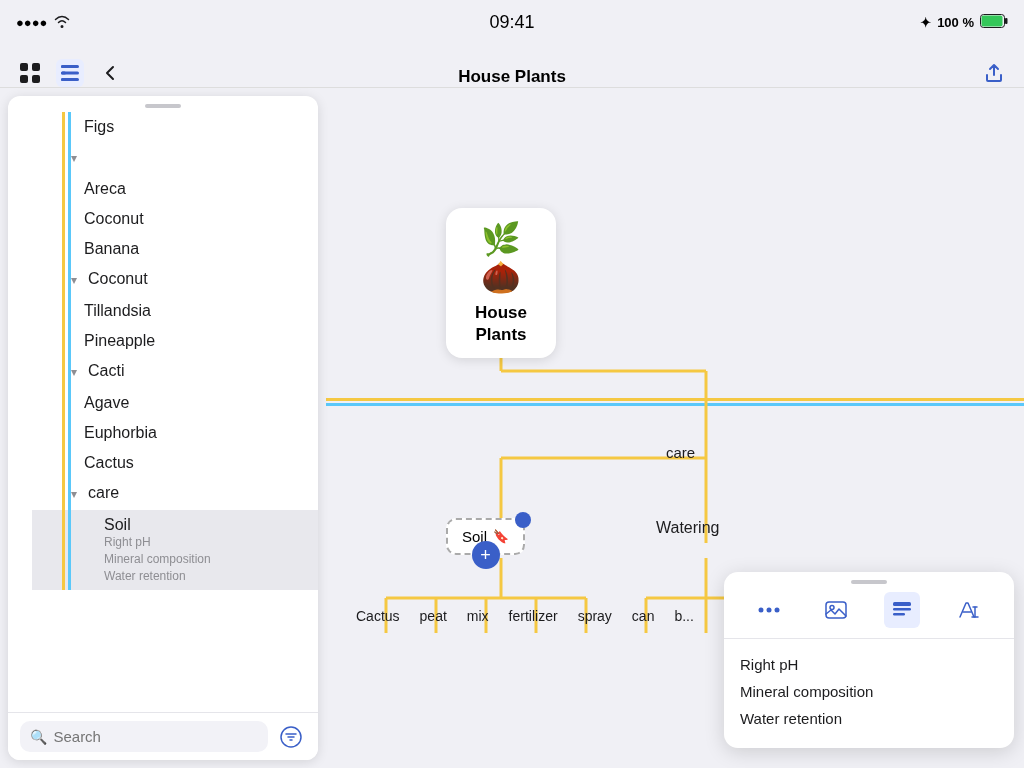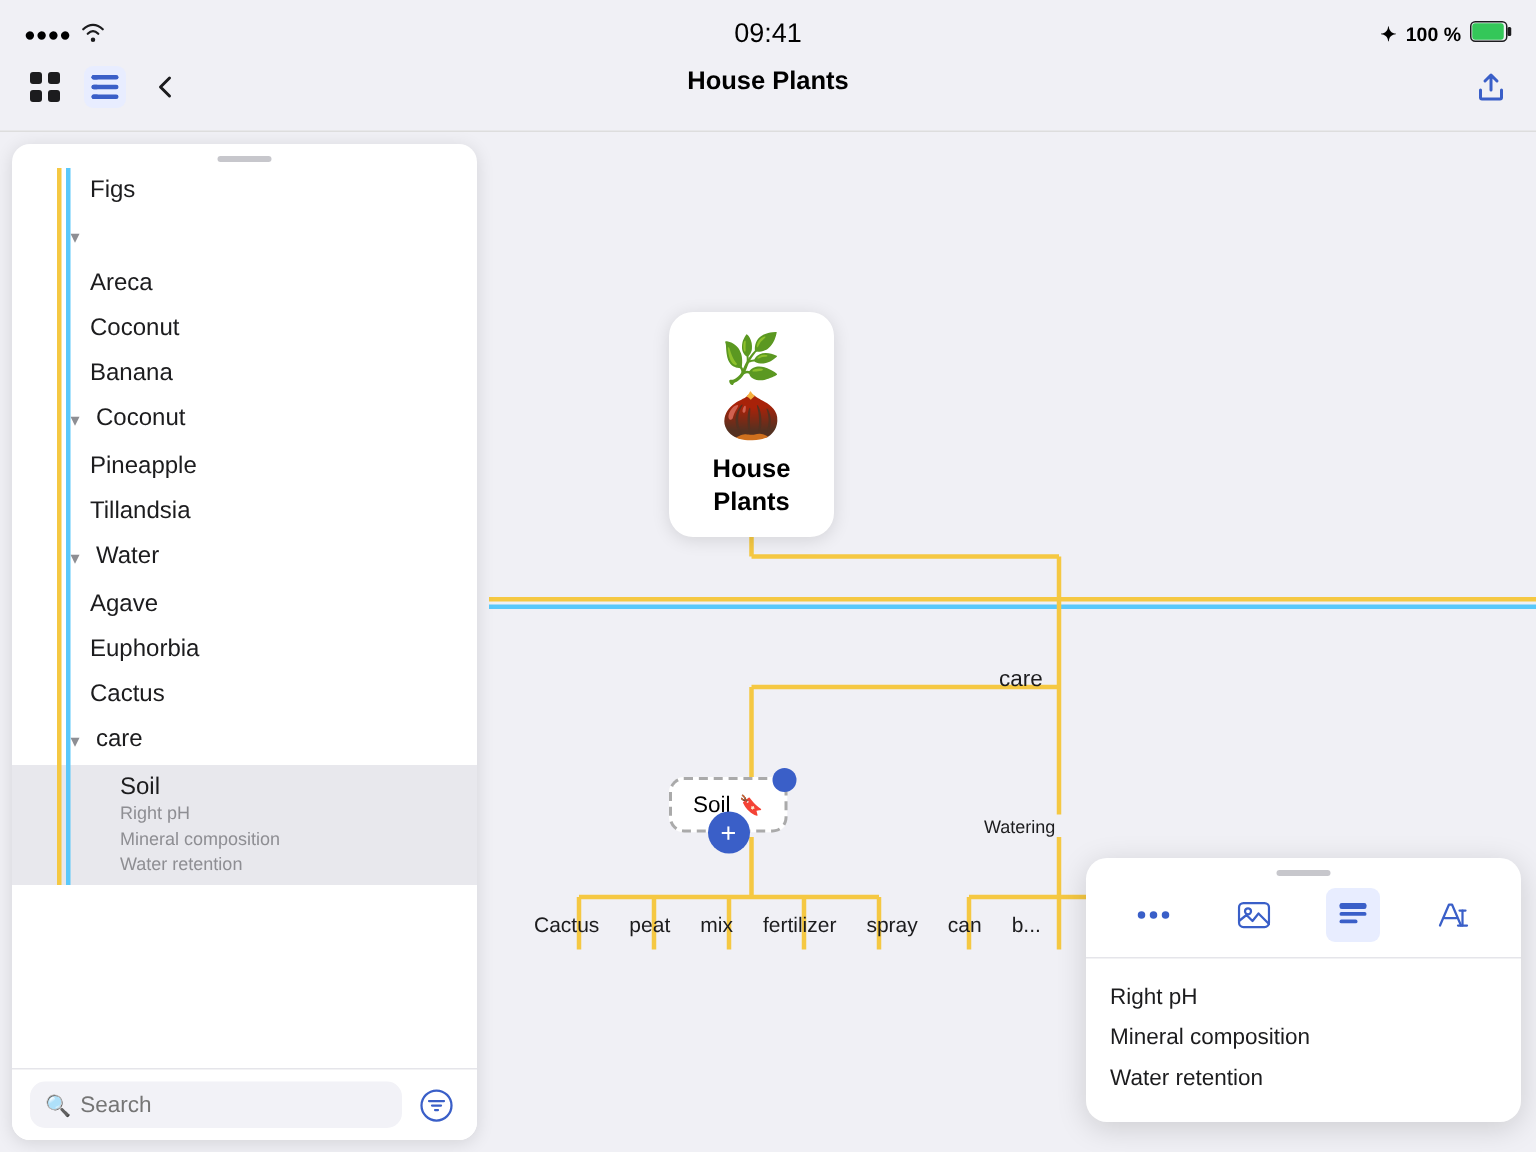--- a/index.html
+++ b/index.html
@@ -27,21 +27,21 @@
     }
     .status-left { display: flex; align-items: center; gap: 6px; }
     .status-center { position: absolute; left: 50%; transform: translateX(-50%); font-size: 18px; font-weight: 400; }
     .status-right { display: flex; align-items: center; gap: 6px; font-size: 13px; }
 
     
     .toolbar {
       height: 44px;
       background: #f0f0f5;
       display: flex;
-      align-items: flex-start;
+      align-items: flex-end;
       padding: 0 16px;
       gap: 16px;
       border-bottom: 1px solid #ddd;
       position: relative;
       z-index: 100;
     }
     .toolbar-left { display: flex; align-items: center; gap: 12px; }
     .toolbar-title { position: absolute; left: 50%; transform: translateX(-50%); font-size: 17px; font-weight: 600; }
     .toolbar-right { margin-left: auto; }
     .toolbar-icon {
@@ -83,20 +83,21 @@
       width: 36px;
       height: 4px;
       background: #c7c7cc;
       border-radius: 2px;
     }
 
     .sidebar-scroll {
       flex: 1;
       overflow-y: auto;
       overflow-x: hidden;
+      margin-left: 24px;
     }
 
     .sidebar-item {
       display: flex;
       align-items: flex-start;
       padding: 6px 12px;
       cursor: pointer;
       position: relative;
     }
     .sidebar-item.selected {
@@ -251,23 +252,23 @@
       justify-content: center;
       color: white;
       font-size: 18px;
       font-weight: 400;
       z-index: 11;
     }
 
     
     .watering-node {
       position: absolute;
-      top: 456px;
+      top: 431px;
       left: 330px;
-      font-size: 12px;
+      font-size: 16px;
       font-weight: 500;
       color: #1c1c1e;
       z-index: 10;
     }
 
     
     .bottom-nodes {
       position: absolute;
       top: 520px;
       left: 30px;
@@ -429,30 +430,30 @@
         <div class="sidebar-item sidebar-item-indent2">
           <span class="item-label">Banana</span>
         </div>
 
         <div class="sidebar-item sidebar-item-indent">
           <span class="chevron">▾</span>
           <span class="item-label">Coconut</span>
         </div>
 
         <div class="sidebar-item sidebar-item-indent2">
+          <span class="item-label">Tillandsia</span>
+        </div>
+
+        <div class="sidebar-item sidebar-item-indent2">
           <span class="item-label">Pineapple</span>
-        </div>
-
-        <div class="sidebar-item sidebar-item-indent2">
-          <span class="item-label">Tillandsia</span>
         </div>
 
         <div class="sidebar-item sidebar-item-indent">
           <span class="chevron">▾</span>
-          <span class="item-label">Water</span>
+          <span class="item-label">Cacti</span>
         </div>
 
         <div class="sidebar-item sidebar-item-indent2">
           <span class="item-label">Agave</span>
         </div>
 
         <div class="sidebar-item sidebar-item-indent2">
           <span class="item-label">Euphorbia</span>
         </div>
 

